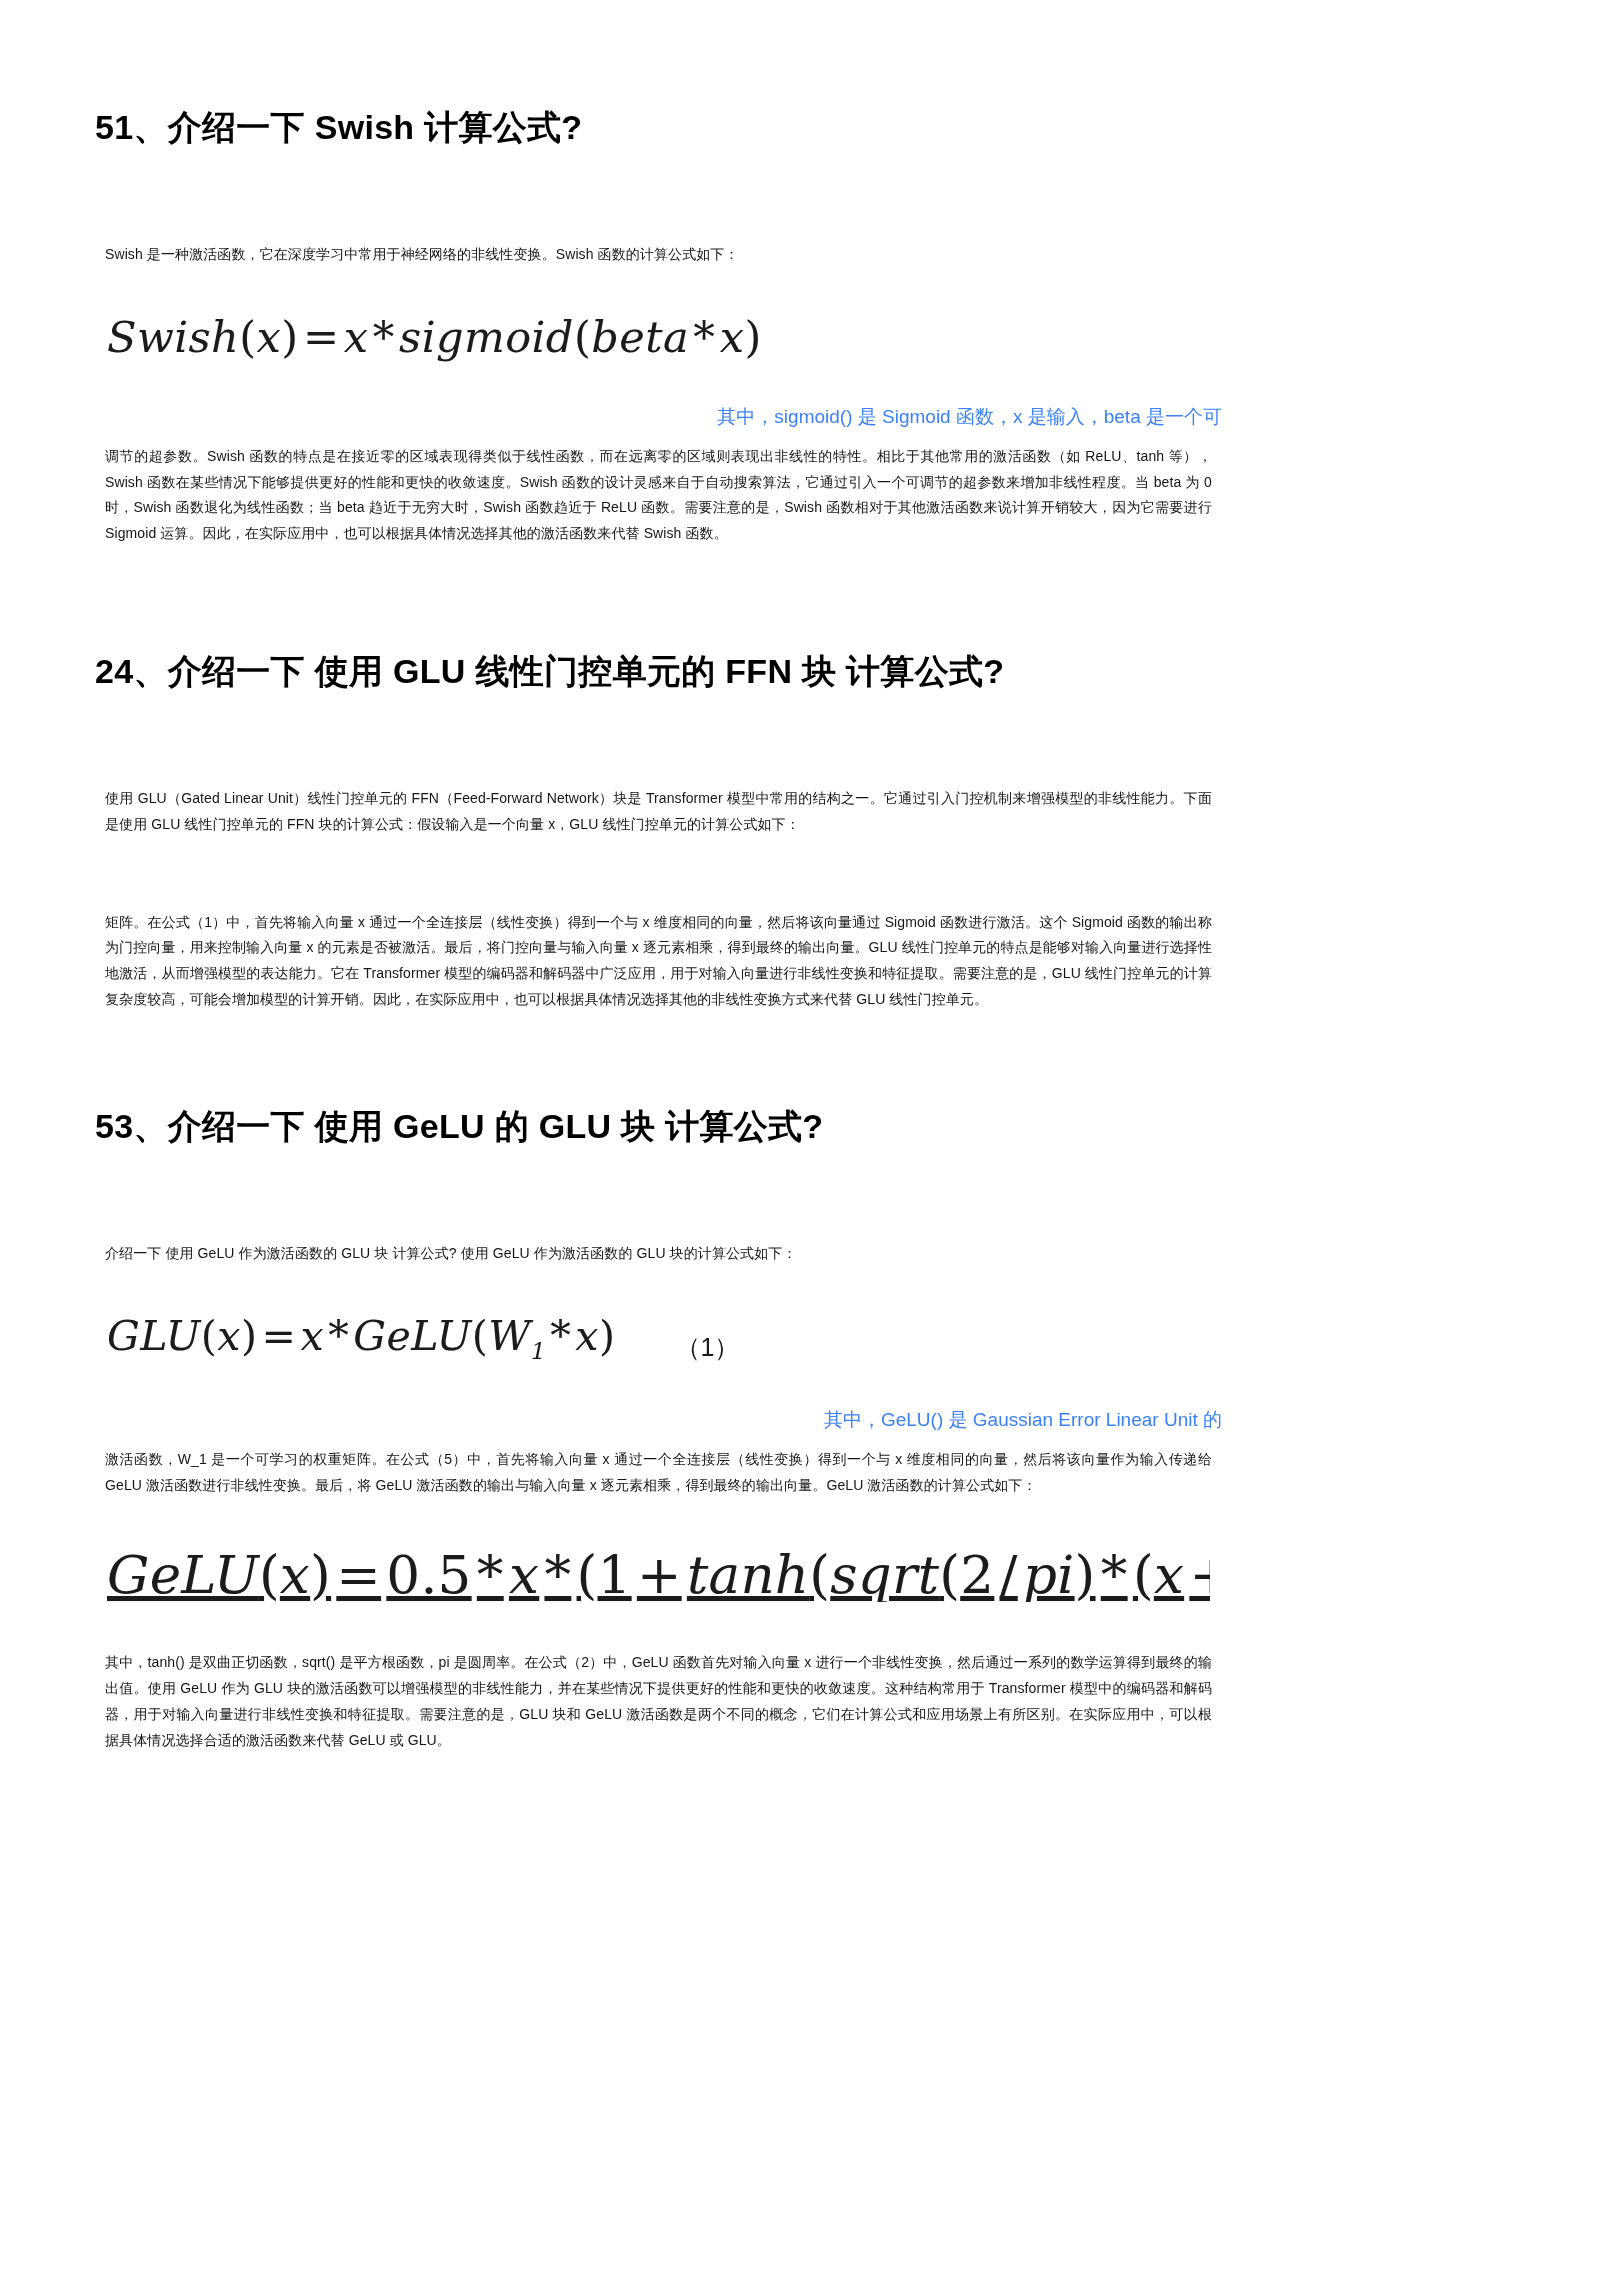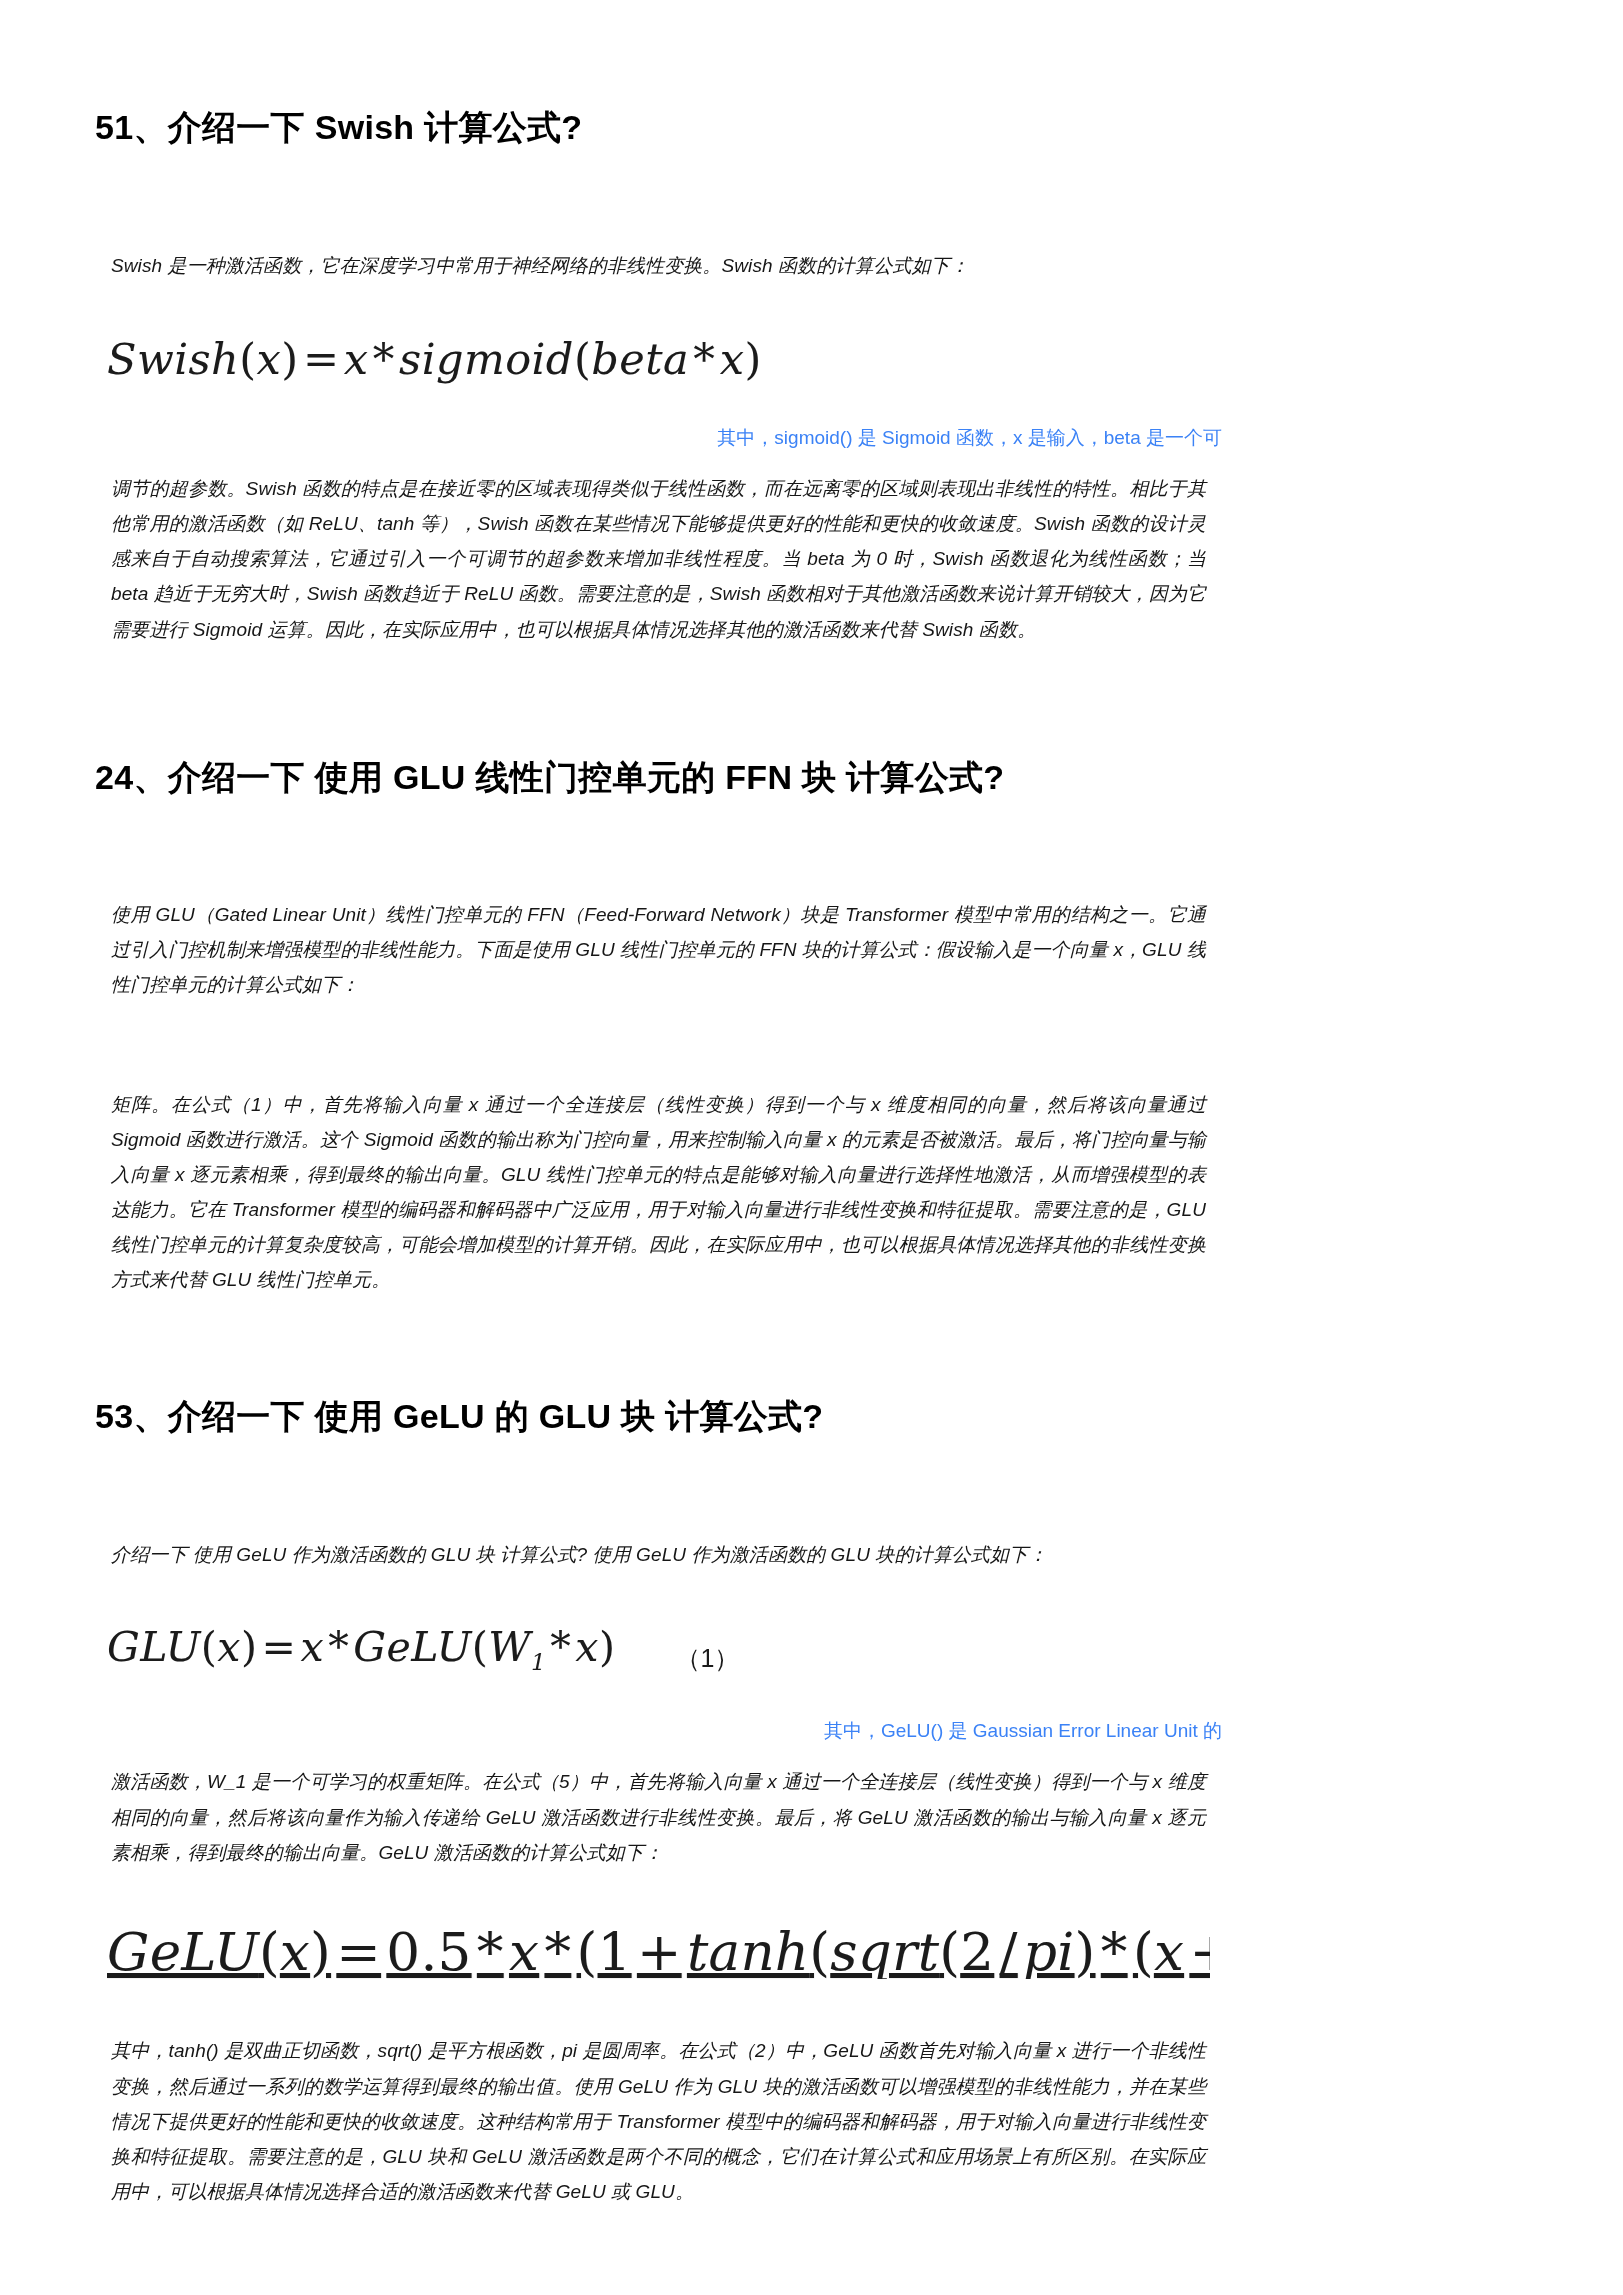--- a/index.html
+++ b/index.html
@@ -32,28 +32,27 @@
     color: #000000;
     margin: 0;
     padding: 0;
     white-space: nowrap;
   }
   .sec-gap-1 { height: 93px; }
   .sec-gap-2 { height: 82px; }
 
   
   .body-para {
-    font-size: 19px;
+    font-size: 14px;
     line-height: 1.85;
     color: #161616;
-    margin: 16px;
+    margin: 10px;
     text-align: justify;
     text-justify: inter-ideograph;
     letter-spacing: 0.1px;
-    font-style: italic;
   }
   .para-gap-sm { height: 26px; }
   .para-gap-lg { height: 82px; }
 
   
   .formula-block {
     margin: 12px;
     padding: 0;
     position: relative;
     white-space: nowrap;

